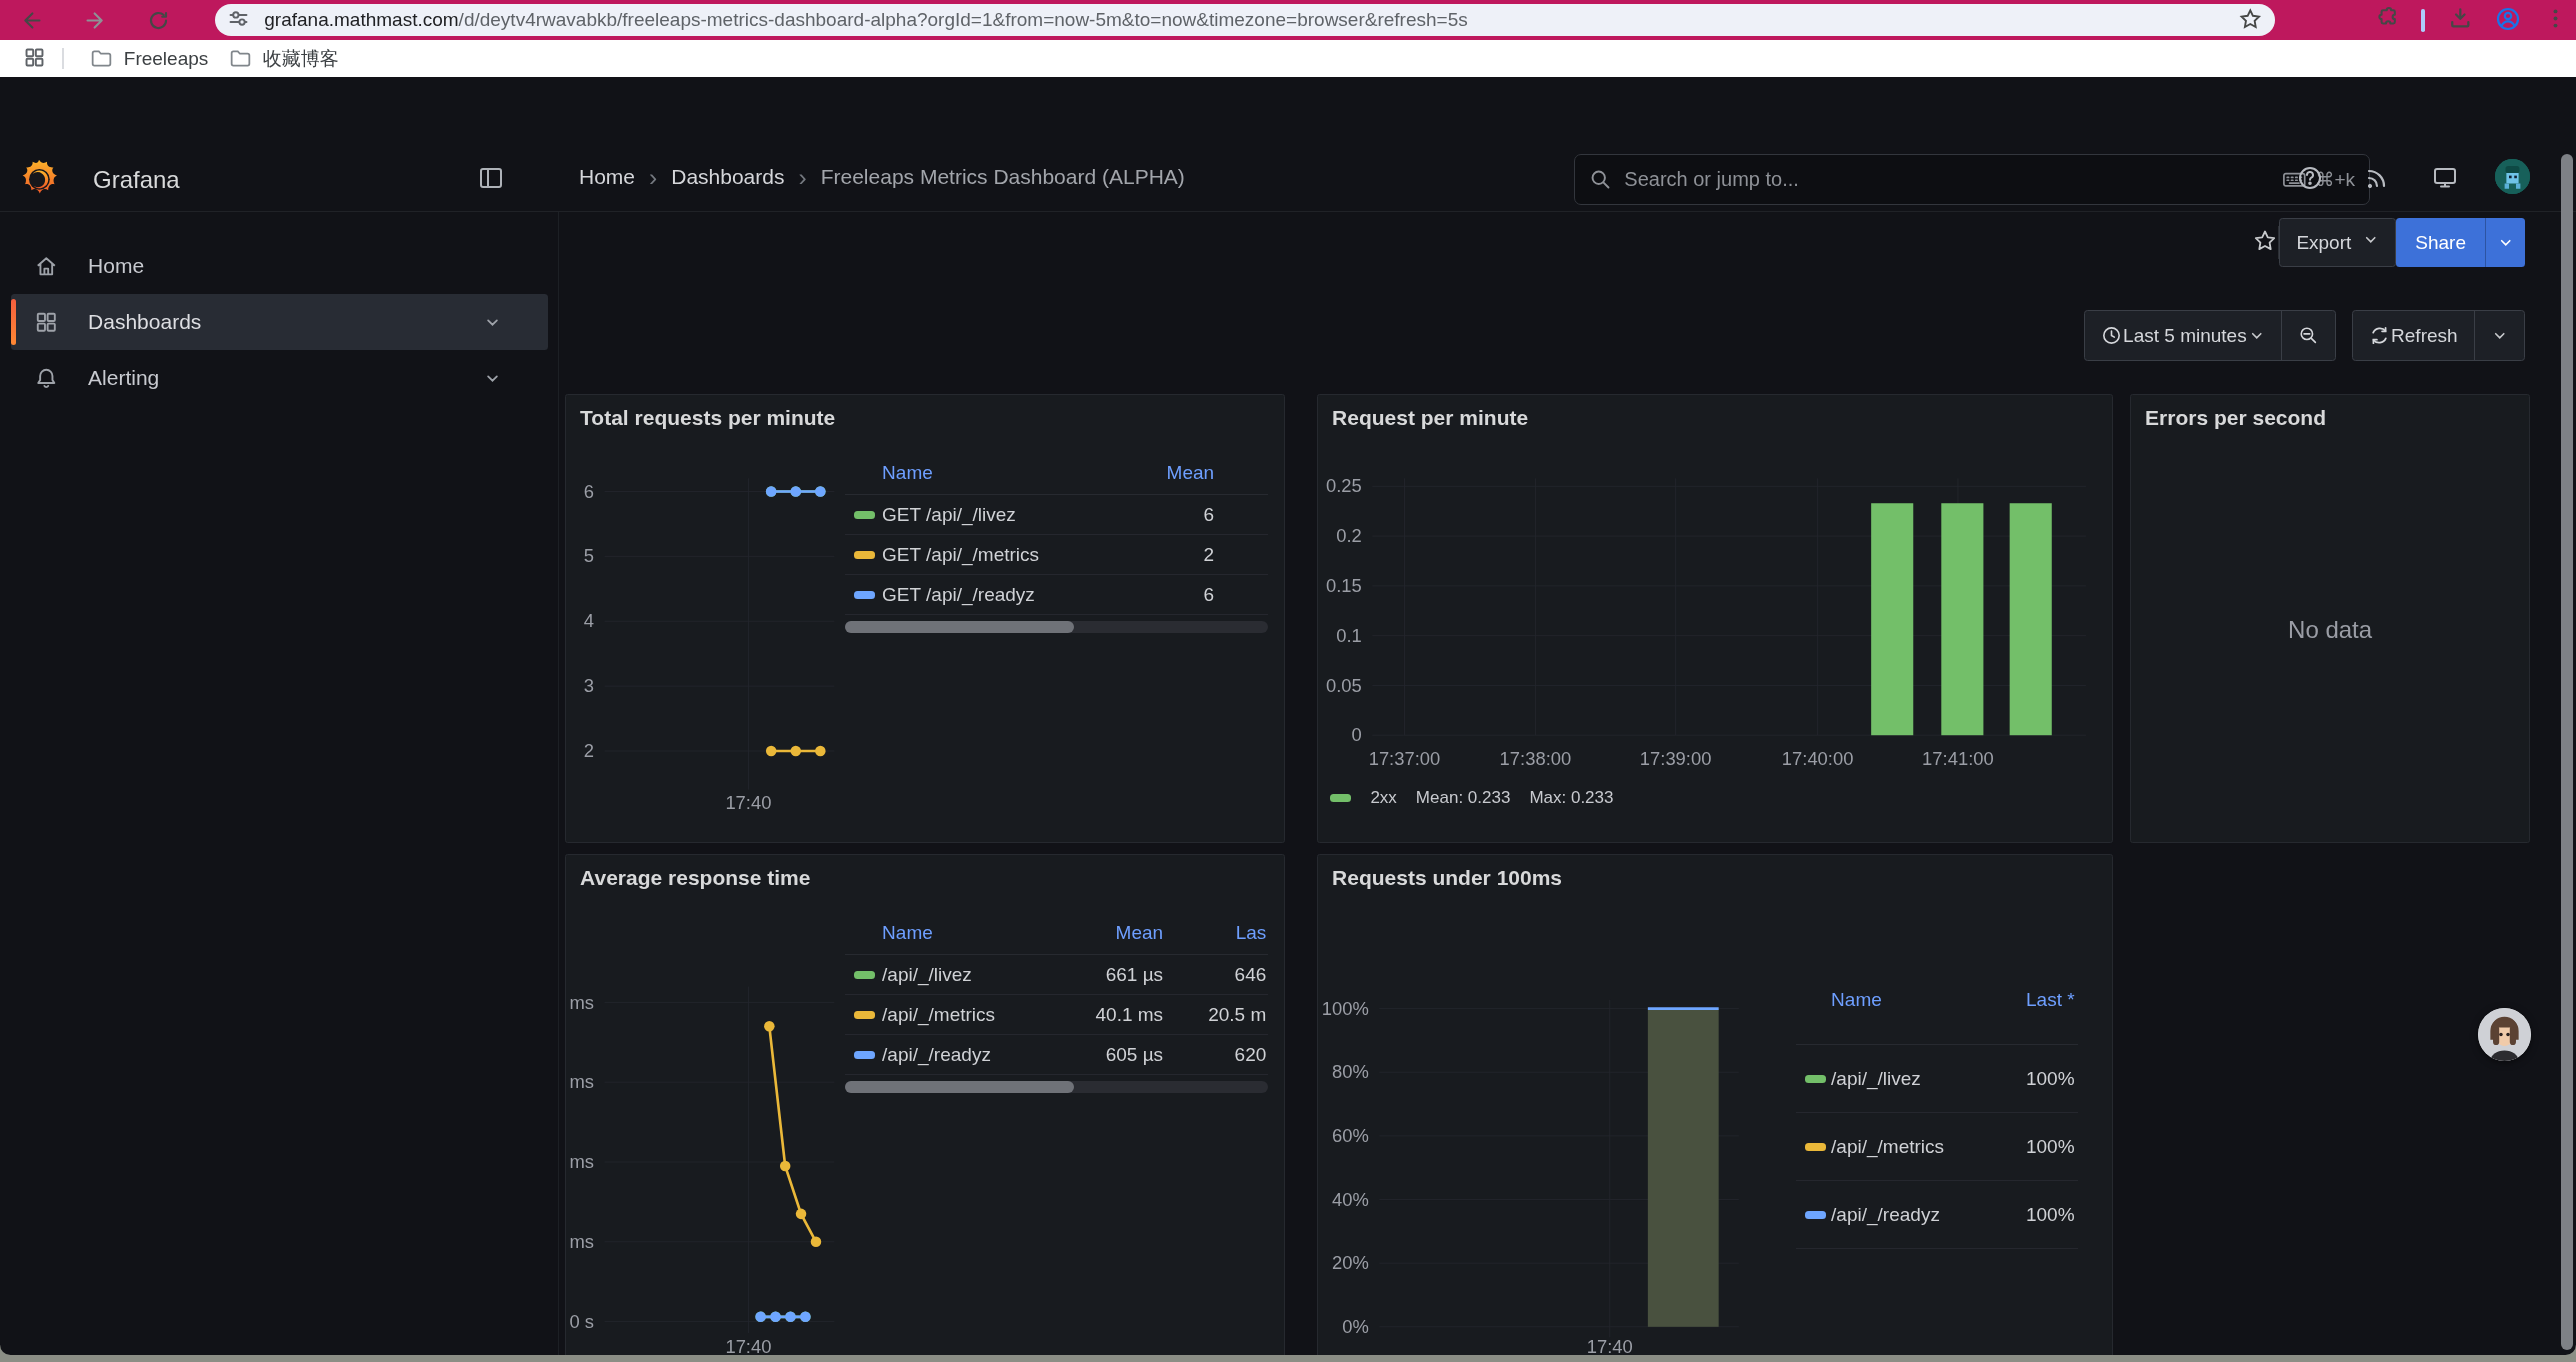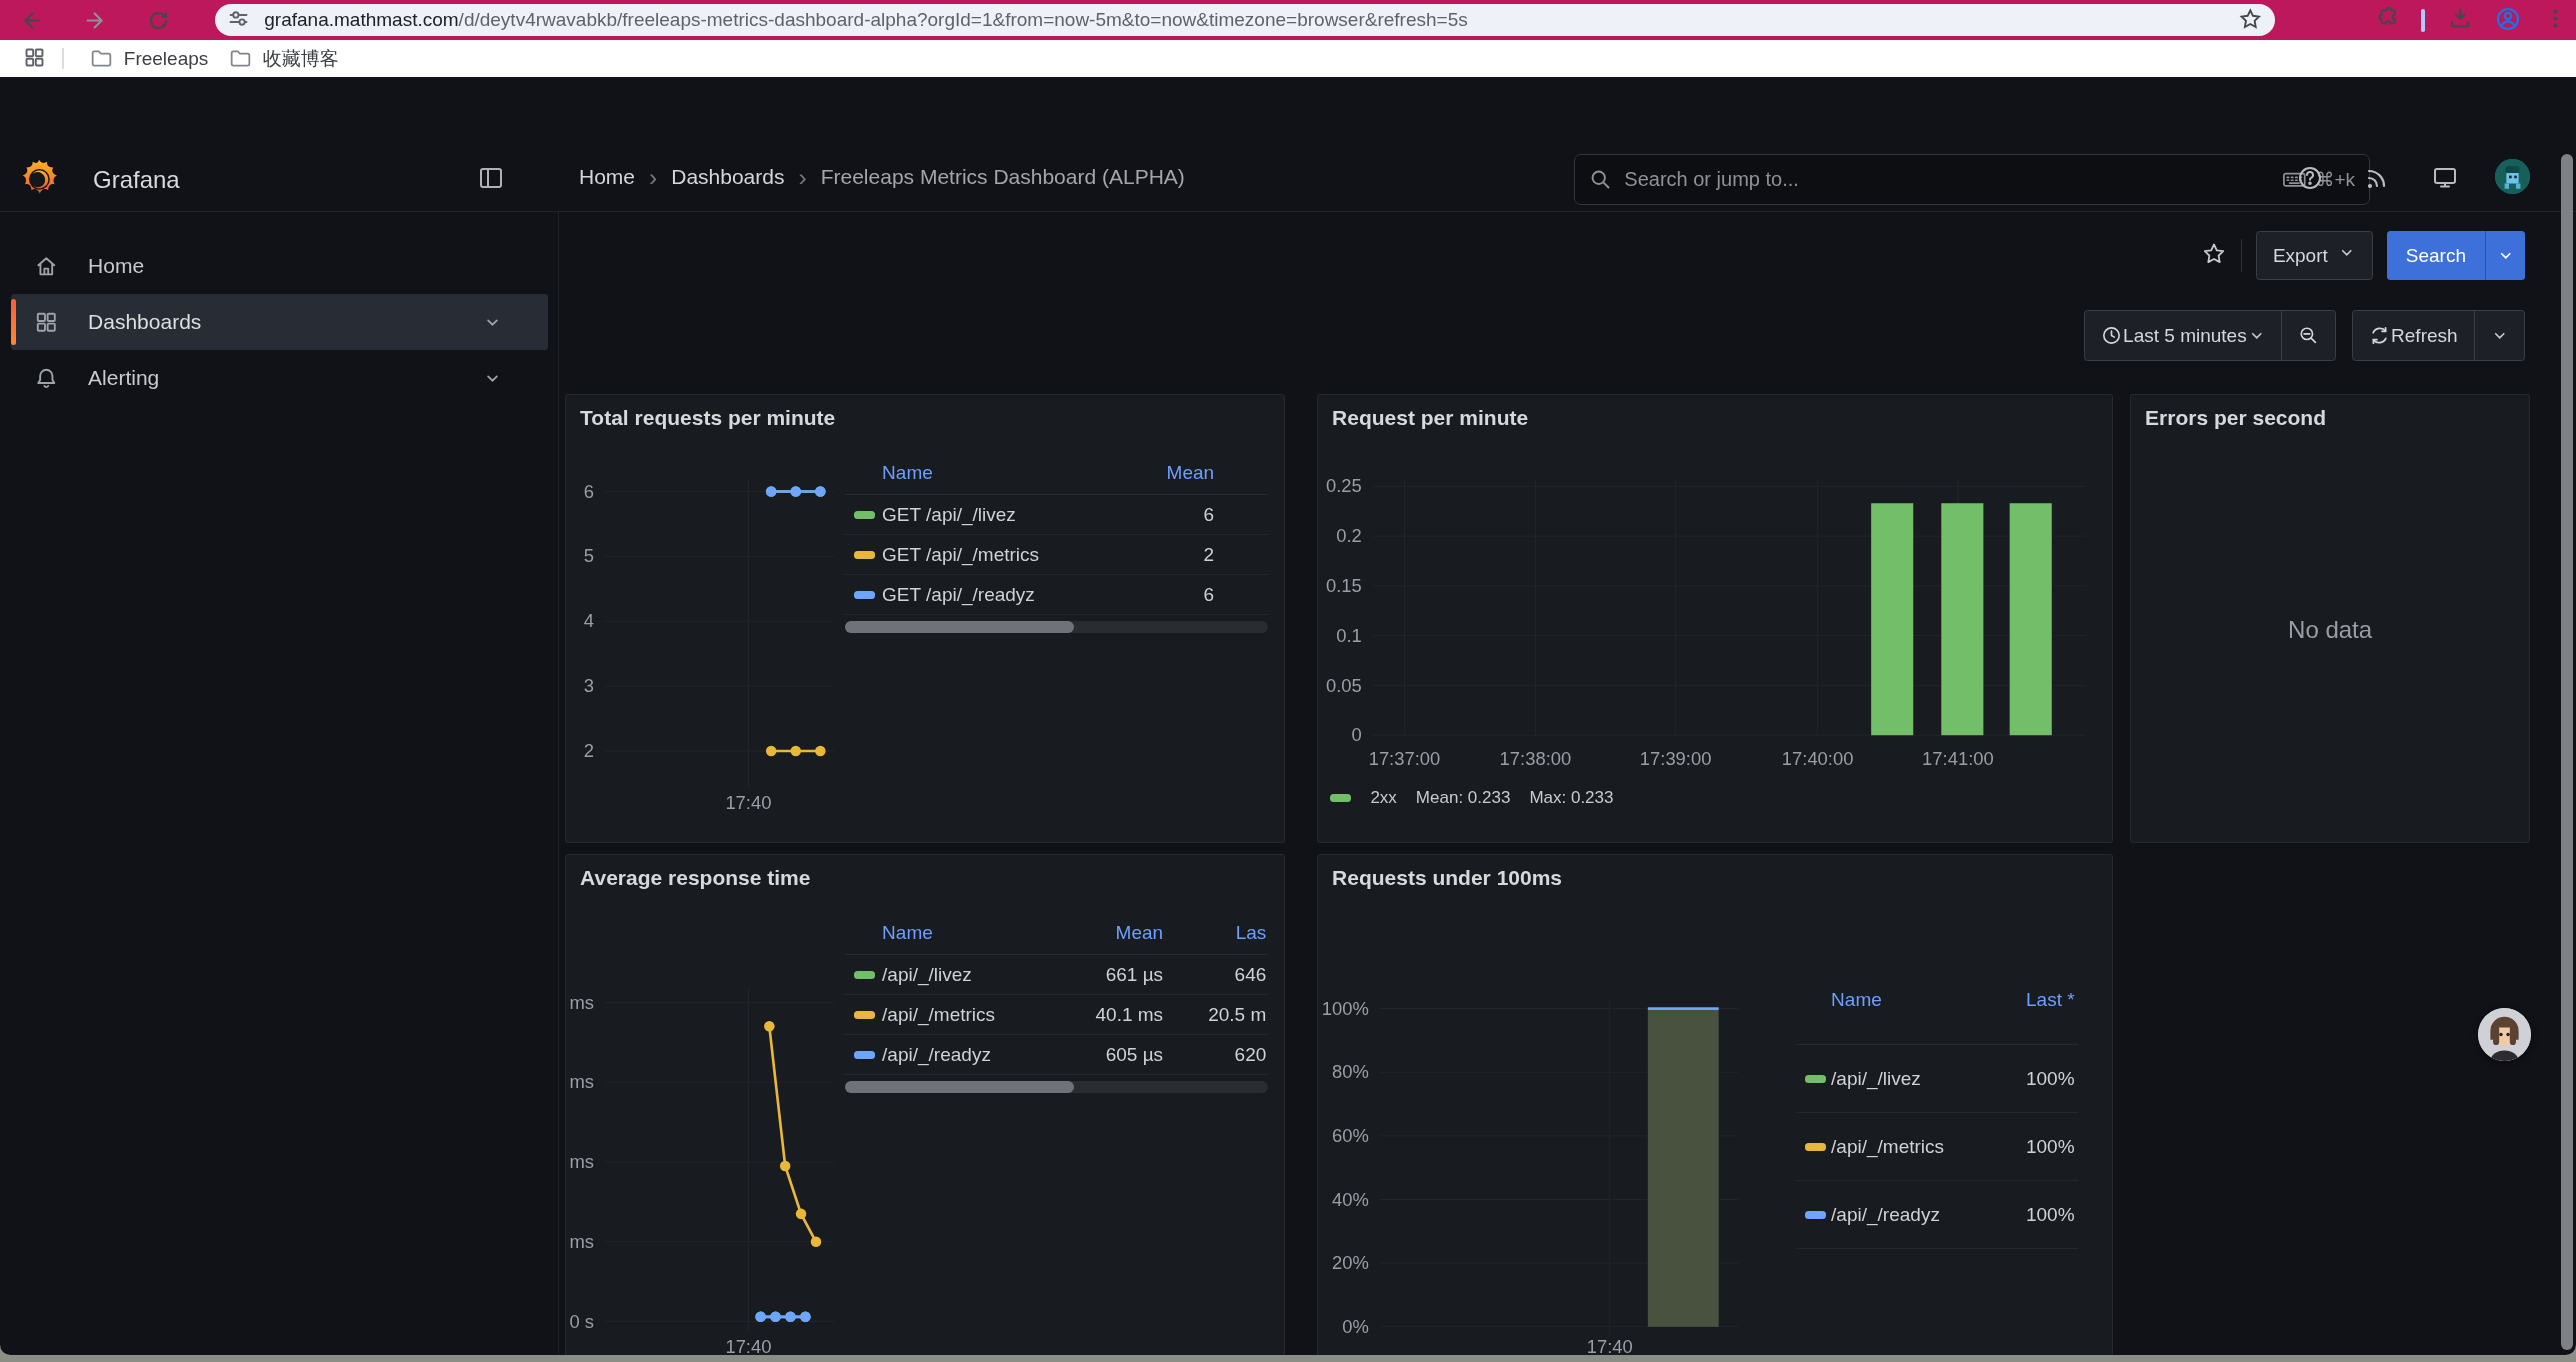--- a/index.html
+++ b/index.html
@@ -53,21 +53,21 @@
   .side-item .s-icon { width:24.6px; height:24.6px; margin-left:23px; color:#9ea2a9; }
   .side-item .s-label { margin-left:30px; font-size:21px; color:#c8cad0; }
   .side-item .s-chev { position:absolute; right:46px; width:19px; height:19px; color:#9ea2a9; }
   .side-item.active { background:#282c34; }
   .side-item.active::before { content:""; position:absolute; left:0; top:5.3px; bottom:5.3px; width:5.3px;
     border-radius:2.6px; background:linear-gradient(180deg,#f55f3e,#ff8833); }
   .side-item.active .s-label { color:#dddee2; }
 
   
   .main { position:absolute; top:135px; left:559px; right:0; bottom:0; }
-  .dash-toolbar { position:absolute; top:18px; right:51px; height:51px; display:flex; align-items:center; gap:14px; }
+  .dash-toolbar { position:absolute; top:5px; right:51px; height:51px; display:flex; align-items:center; }
   .tool-divider { width:0.9px; height:33px; background:#2c2f35; }
   .btn { height:49px; display:flex; align-items:center; gap:10.5px; padding:0 16px; background:#1d2026;
     border:0.9px solid #3a3e46; border-radius:3.5px; color:#d5d7db; font-size:19px; font-weight:500; }
   .btn svg { width:19px; height:19px; }
   .share-group { height:49px; display:flex; border-radius:3.5px; overflow:hidden; background:#3d71d9; color:#fff; }
   .share-main { display:flex; align-items:center; padding:0 19px; font-size:19px; font-weight:500; }
   .share-caret { width:40px; display:flex; align-items:center; justify-content:center; border-left:0.9px solid rgba(0,0,0,0.25); }
   .share-caret svg, .btn-caret svg { width:17.5px; height:17.5px; }
   .time-toolbar { position:absolute; top:98px; right:51px; height:51px; display:flex; gap:16px; }
   .group { height:51px; display:flex; align-items:stretch; background:#1d2026; border:0.9px solid #3a3e46; border-radius:3.5px; color:#d5d7db; }
@@ -326,21 +326,21 @@
             </svg>
         </span>
         <span class="tool-divider"></span>
         <button class="btn">
           <span>Export</span>
           <span class="btn-caret"><svg viewBox="0 0 26 26" fill="none" stroke="#c7c9cc" stroke-width="2.4" stroke-linecap="round">
                 <path d="M7 10l6 6 6-6"></path>
               </svg></span>
         </button>
         <span class="share-group">
-          <span class="share-main">Search</span>
+          <span class="share-main">Share</span>
           <span class="share-caret">
               <svg viewBox="0 0 26 26" fill="none" stroke="#fff" stroke-width="2.4" stroke-linecap="round">
                 <path d="M7 10l6 6 6-6"></path>
               </svg>
             </span>
         </span>
       </div>
 
       <div class="time-toolbar">
         <span class="group">

